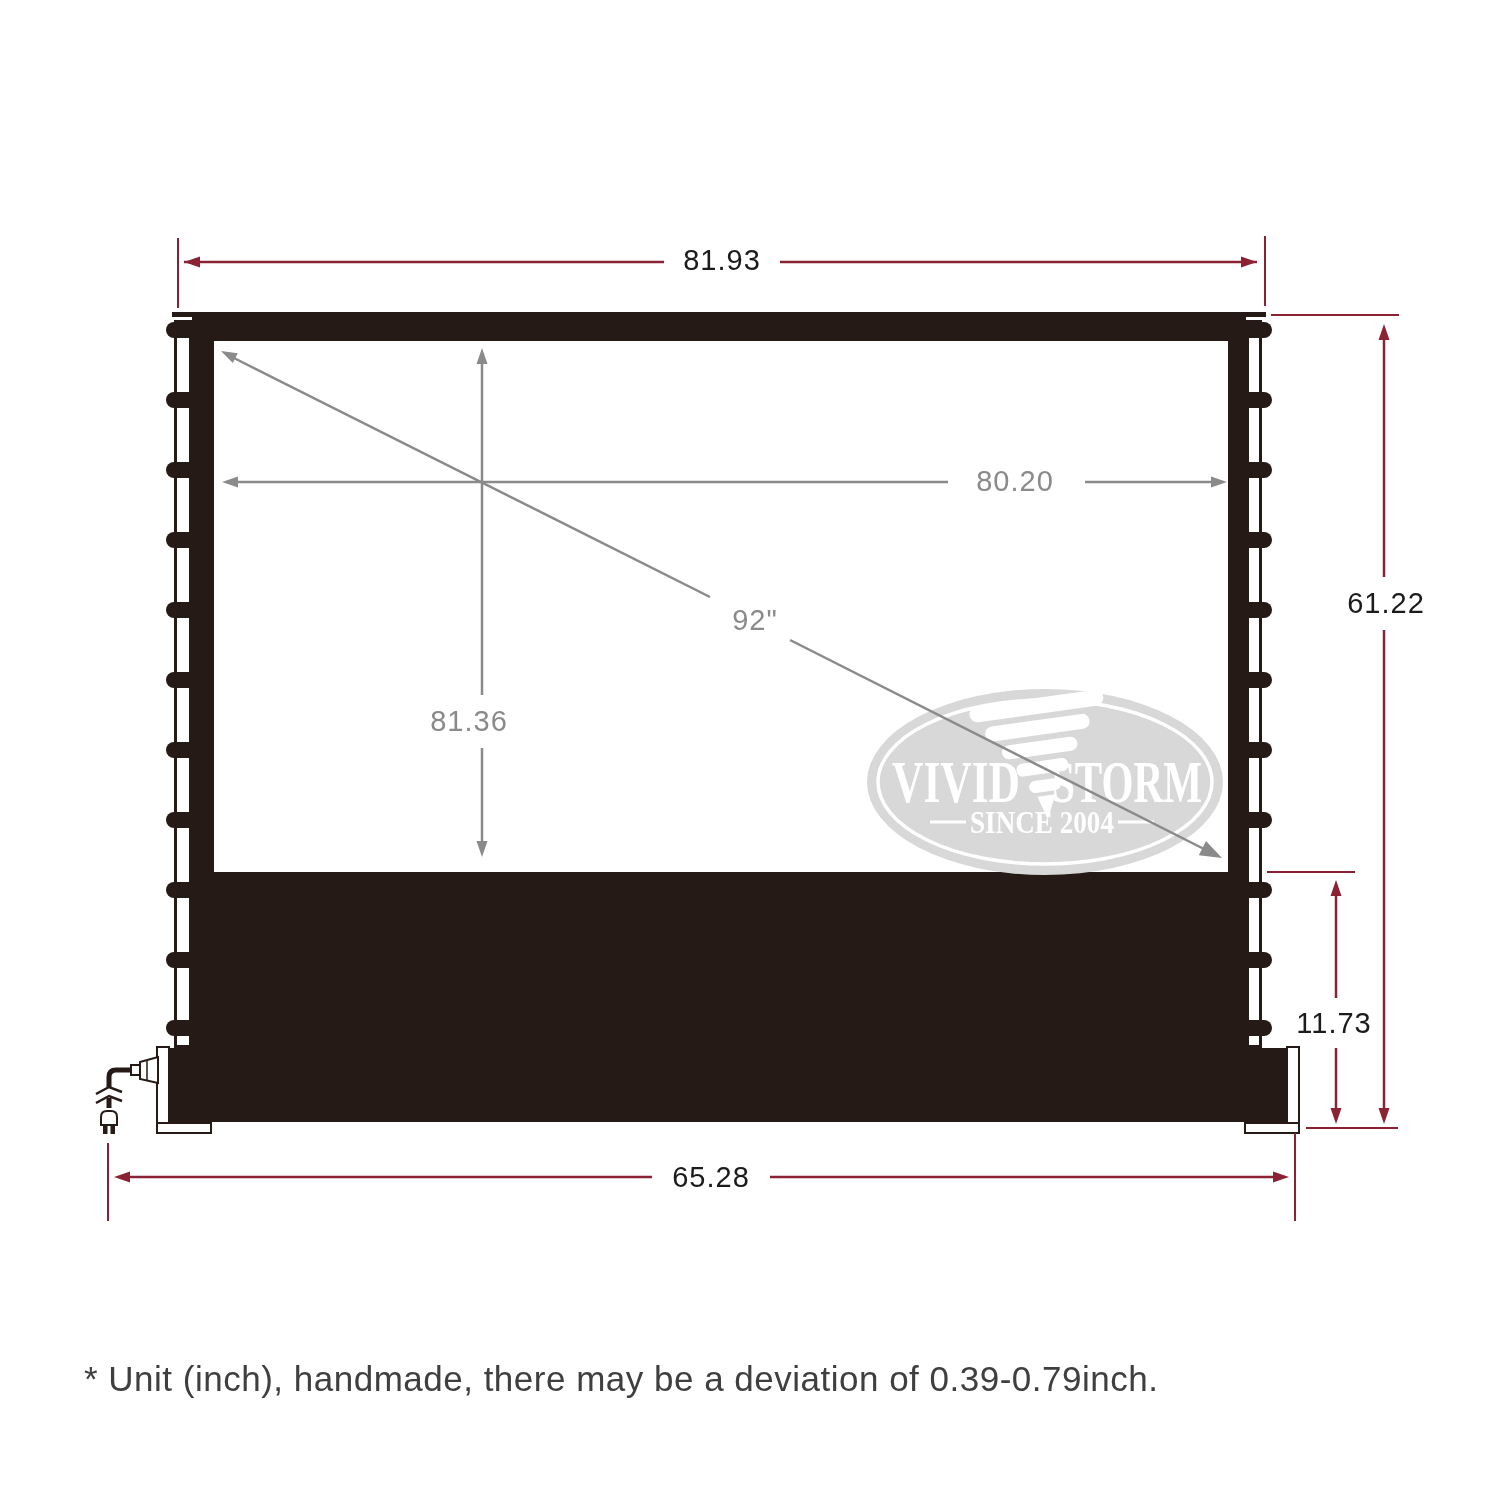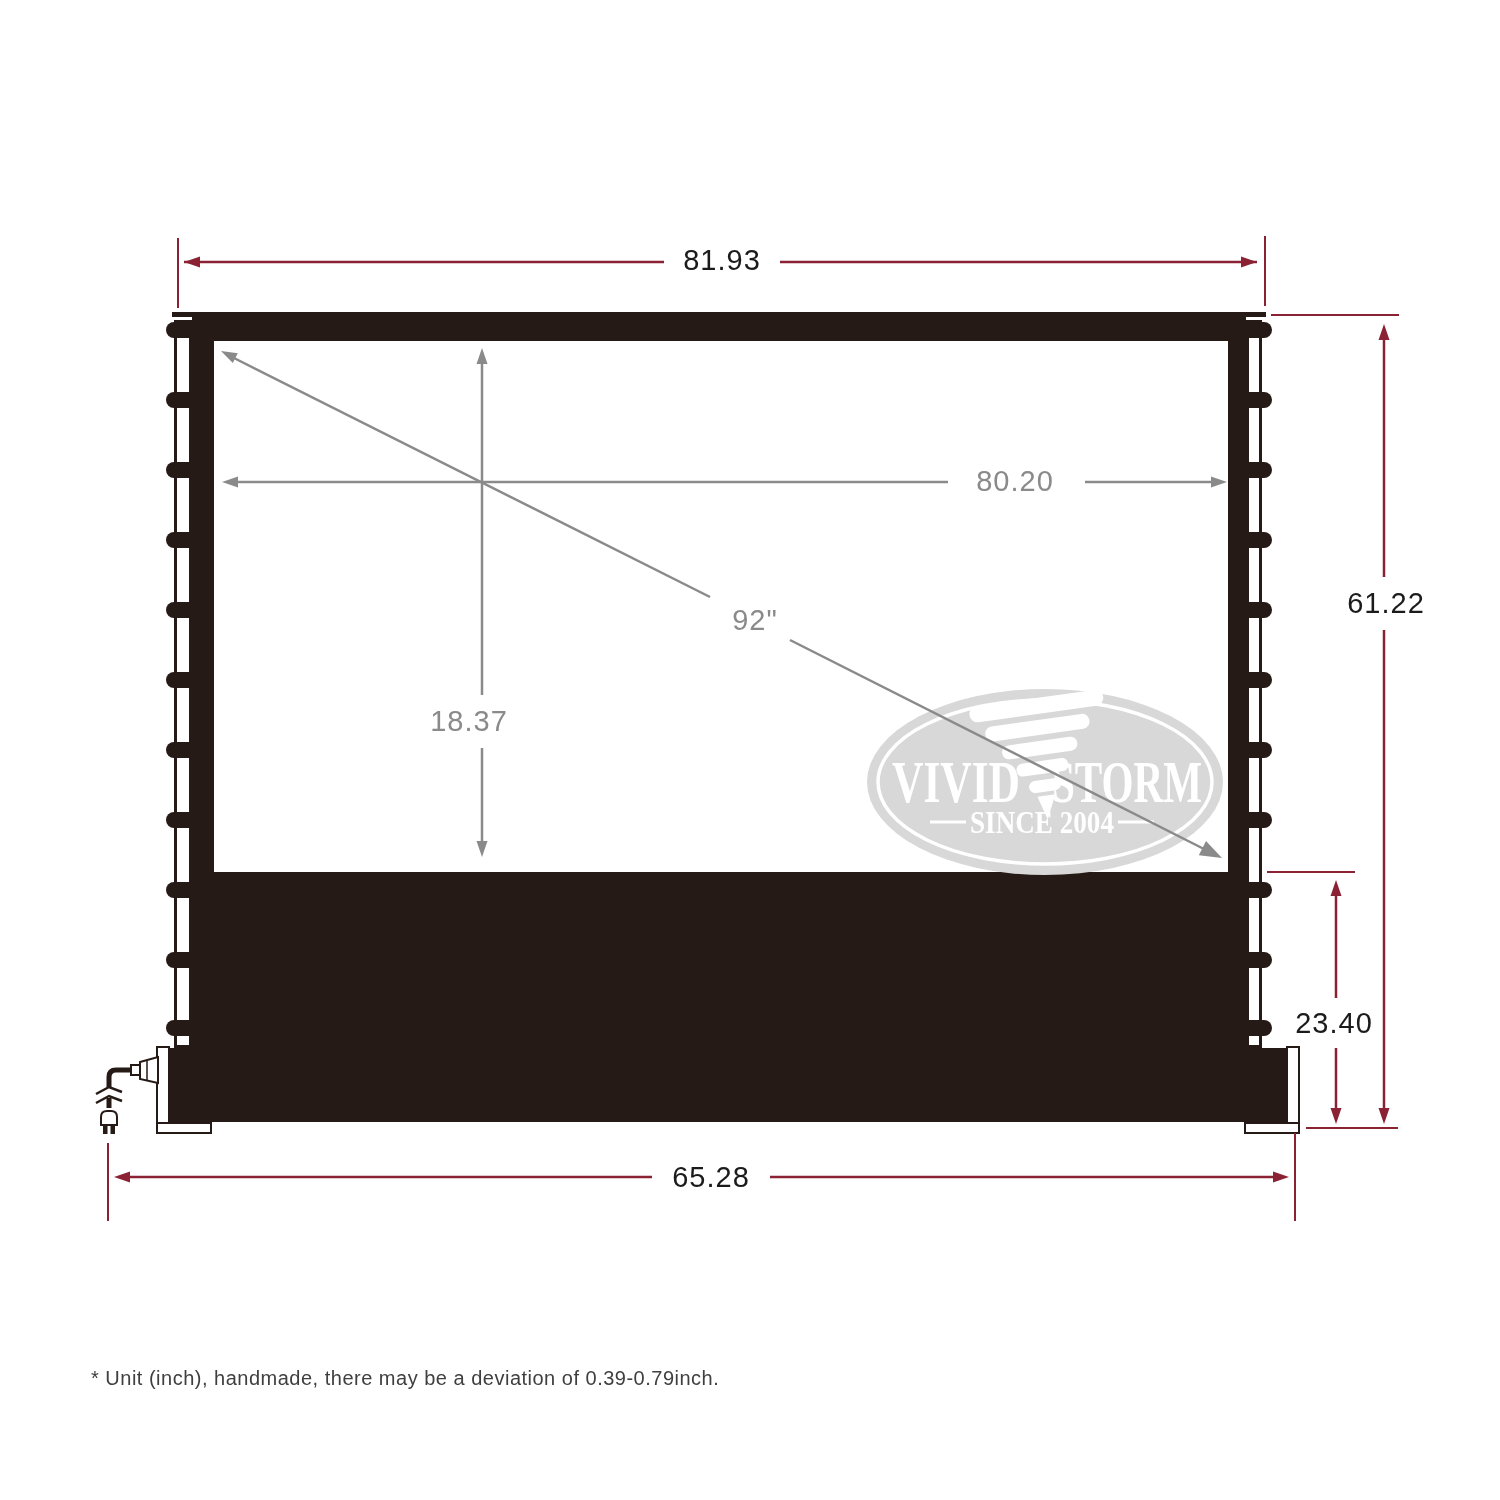--- a/index.html
+++ b/index.html
@@ -44,21 +44,21 @@
   .wm-ring{fill:none;stroke:#ffffff;stroke-width:3.5;}
   .wm-text{fill:#ffffff;font-family:"Liberation Serif",serif;font-weight:bold;}
   .cord-stroke{stroke:var(--frame-black);fill:none;}
   .cord-white{fill:#ffffff;stroke:var(--frame-black);stroke-width:2;}
   
   .dim-label{position:absolute;transform:translate(-50%,-50%);font-size:29px;
              letter-spacing:1px;white-space:nowrap;color:var(--label-black);}
   .dim-label.gray{color:var(--dim-gray);text-align:center;}
   
   #notes{position:absolute;left:84px;top:1352px;color:var(--note-color);
-         font-size:20px;letter-spacing:0.5px;line-height:53px;white-space:nowrap;margin-left:7px;}
+         font-size:35px;letter-spacing:0.5px;line-height:53px;white-space:nowrap;}
 </style>
 </head>
 <body>
 
 <div id="canvas">
 
   <div class="abs black" id="top-lip"></div>
   <div class="abs whitebox" id="left-rod"></div>
   <div class="abs whitebox" id="right-rod"></div>
   <div class="abs black" id="top-bar"></div>
@@ -184,22 +184,22 @@
       <line class="red-ext" x1="1295" y1="1133" x2="1295" y2="1221"></line>
       <line class="red-line" x1="128" y1="1177" x2="652" y2="1177"></line>
       <line class="red-line" x1="770" y1="1177" x2="1275" y2="1177"></line>
       <polygon class="red-fill" points="114,1177 130,1171.5 130,1182.5"></polygon>
       <polygon class="red-fill" points="1289,1177 1273,1171.5 1273,1182.5"></polygon>
     </g>
   </svg>
 
   <div class="dim-label" style="left:722px;top:260px;">81.93</div>
   <div class="dim-label gray" style="left:1015px;top:481px;">80.20</div>
-  <div class="dim-label gray" style="left:469px;top:721px;">18.37</div>
+  <div class="dim-label gray" style="left:469px;top:721px;">81.36</div>
   <div class="dim-label gray" style="left:755px;top:620px;">92"</div>
   <div class="dim-label" style="left:1386px;top:603px;text-align:center;">61.22</div>
-  <div class="dim-label" style="left:1334px;top:1023px;">23.40</div>
+  <div class="dim-label" style="left:1334px;top:1023px;">11.73</div>
   <div class="dim-label" style="left:711px;top:1177px;">65.28</div>
 
   <div id="notes">
     <div>* Unit (inch), handmade, there may be a deviation of 0.39-0.79inch.</div>
   </div>
 </div>
 
 </body></html>

